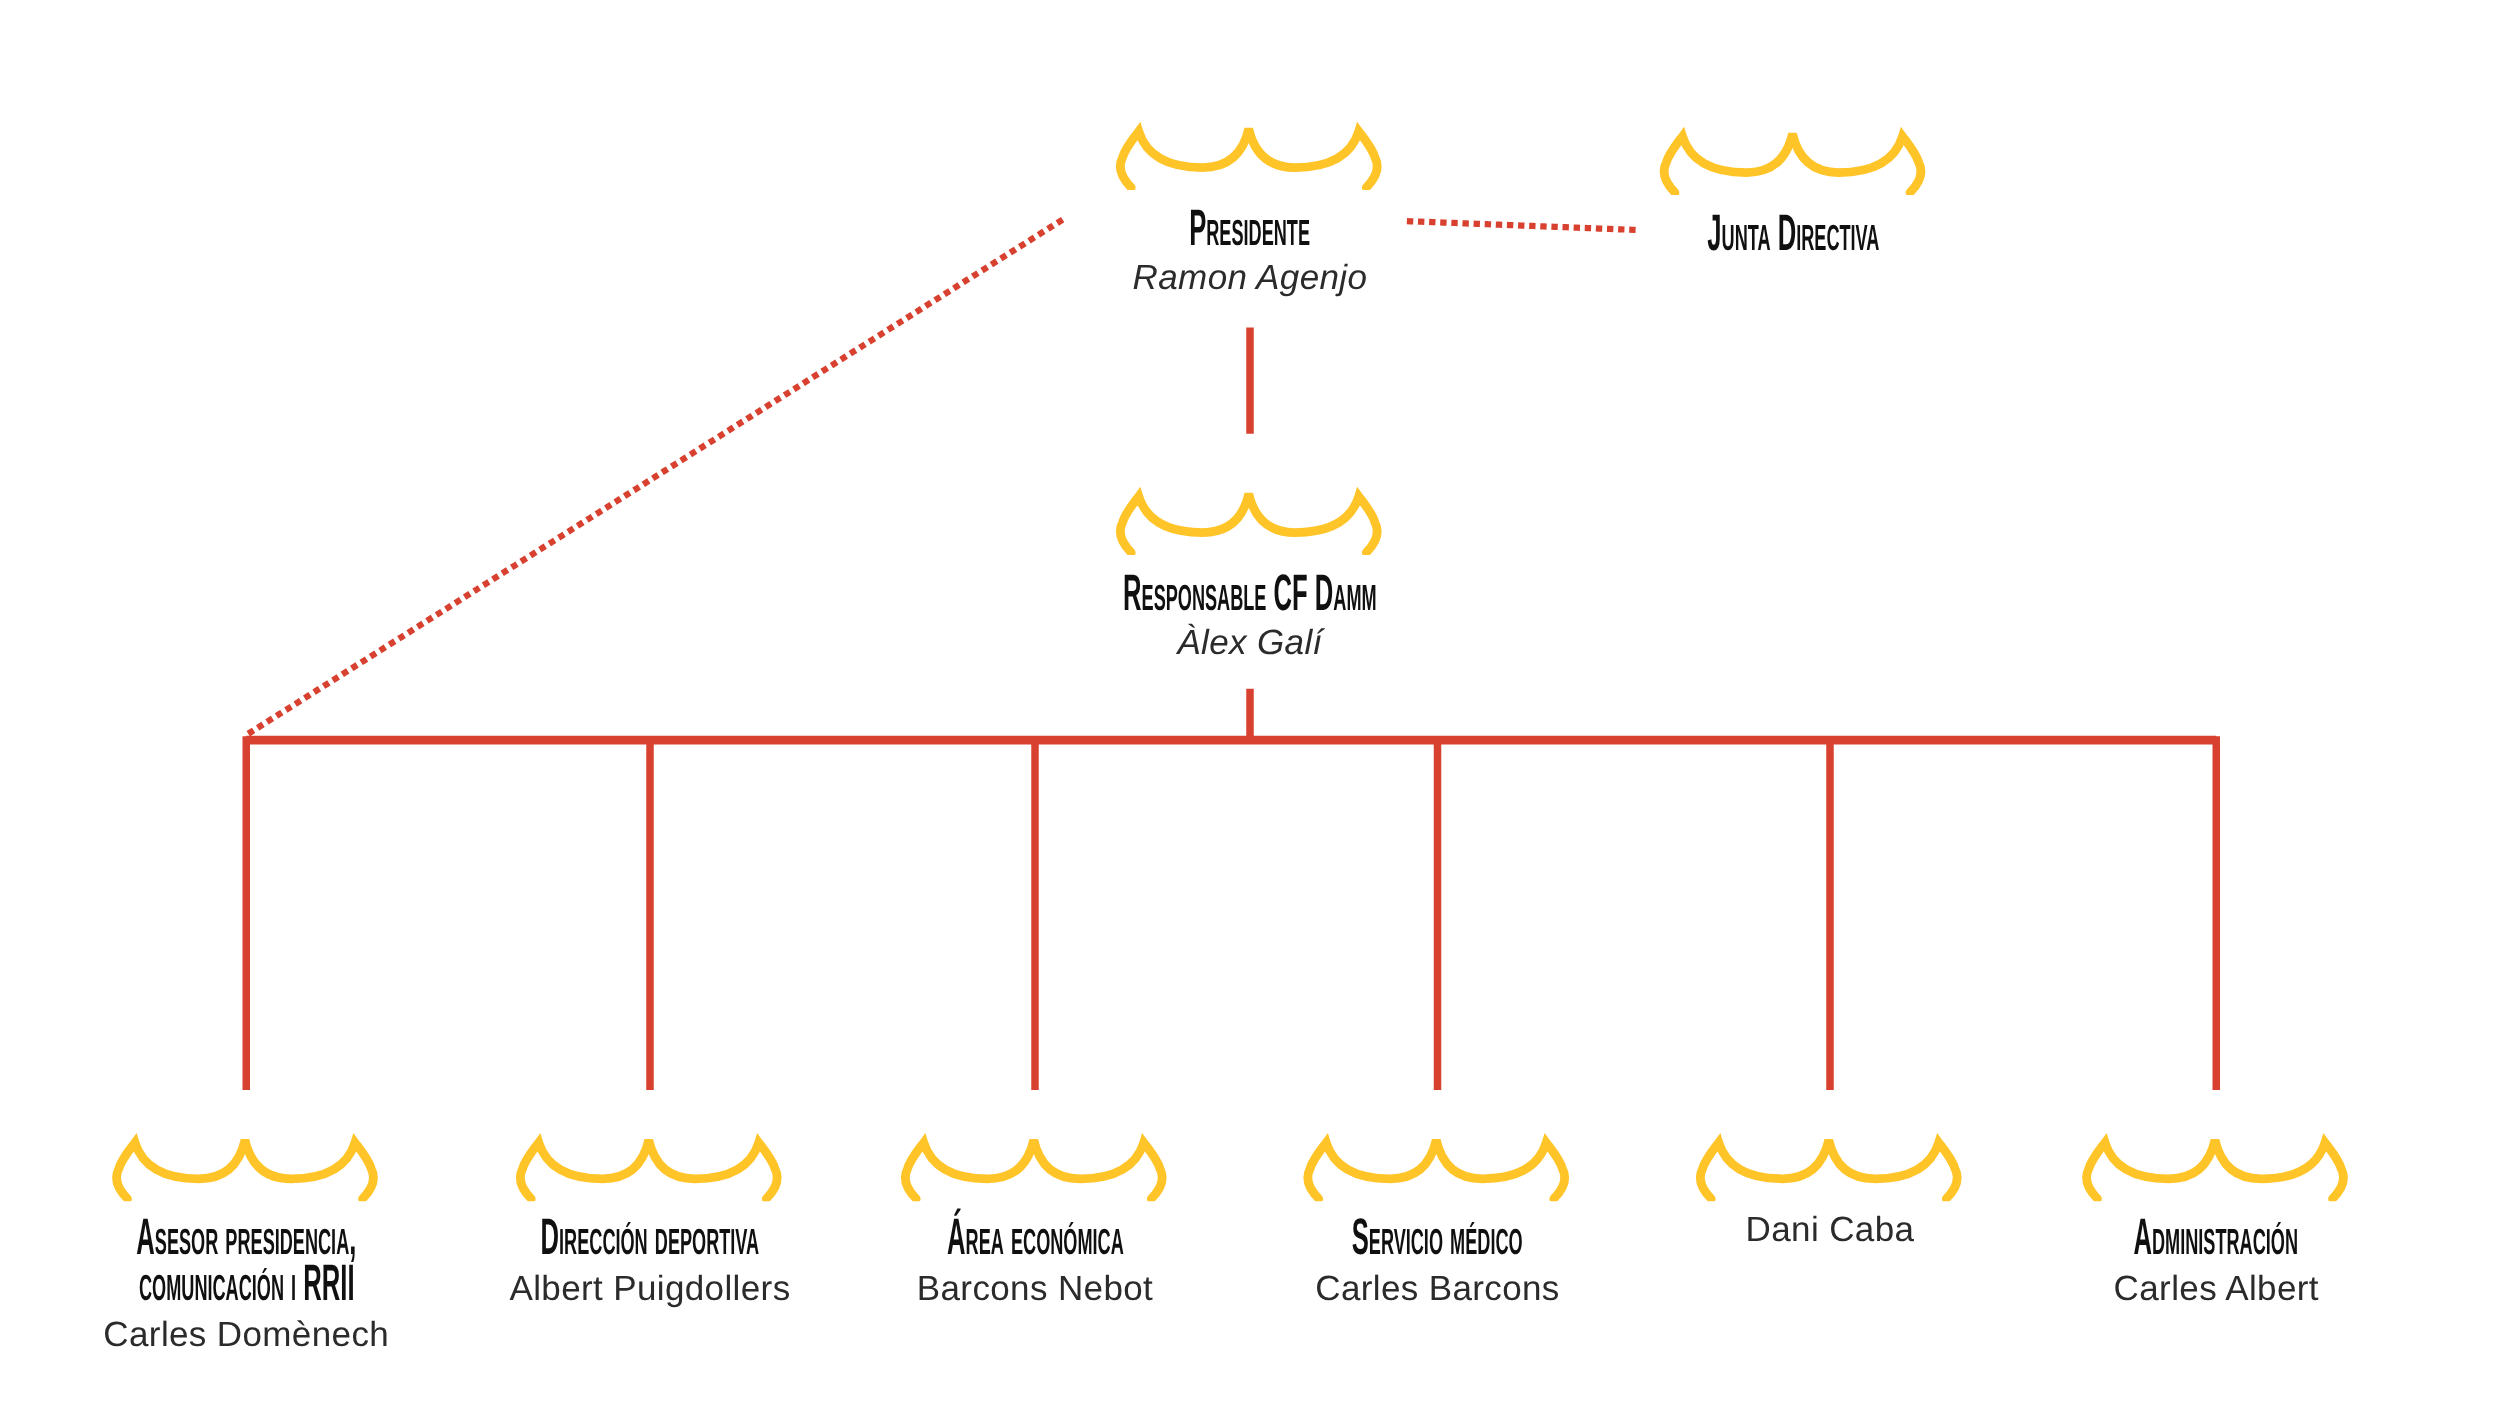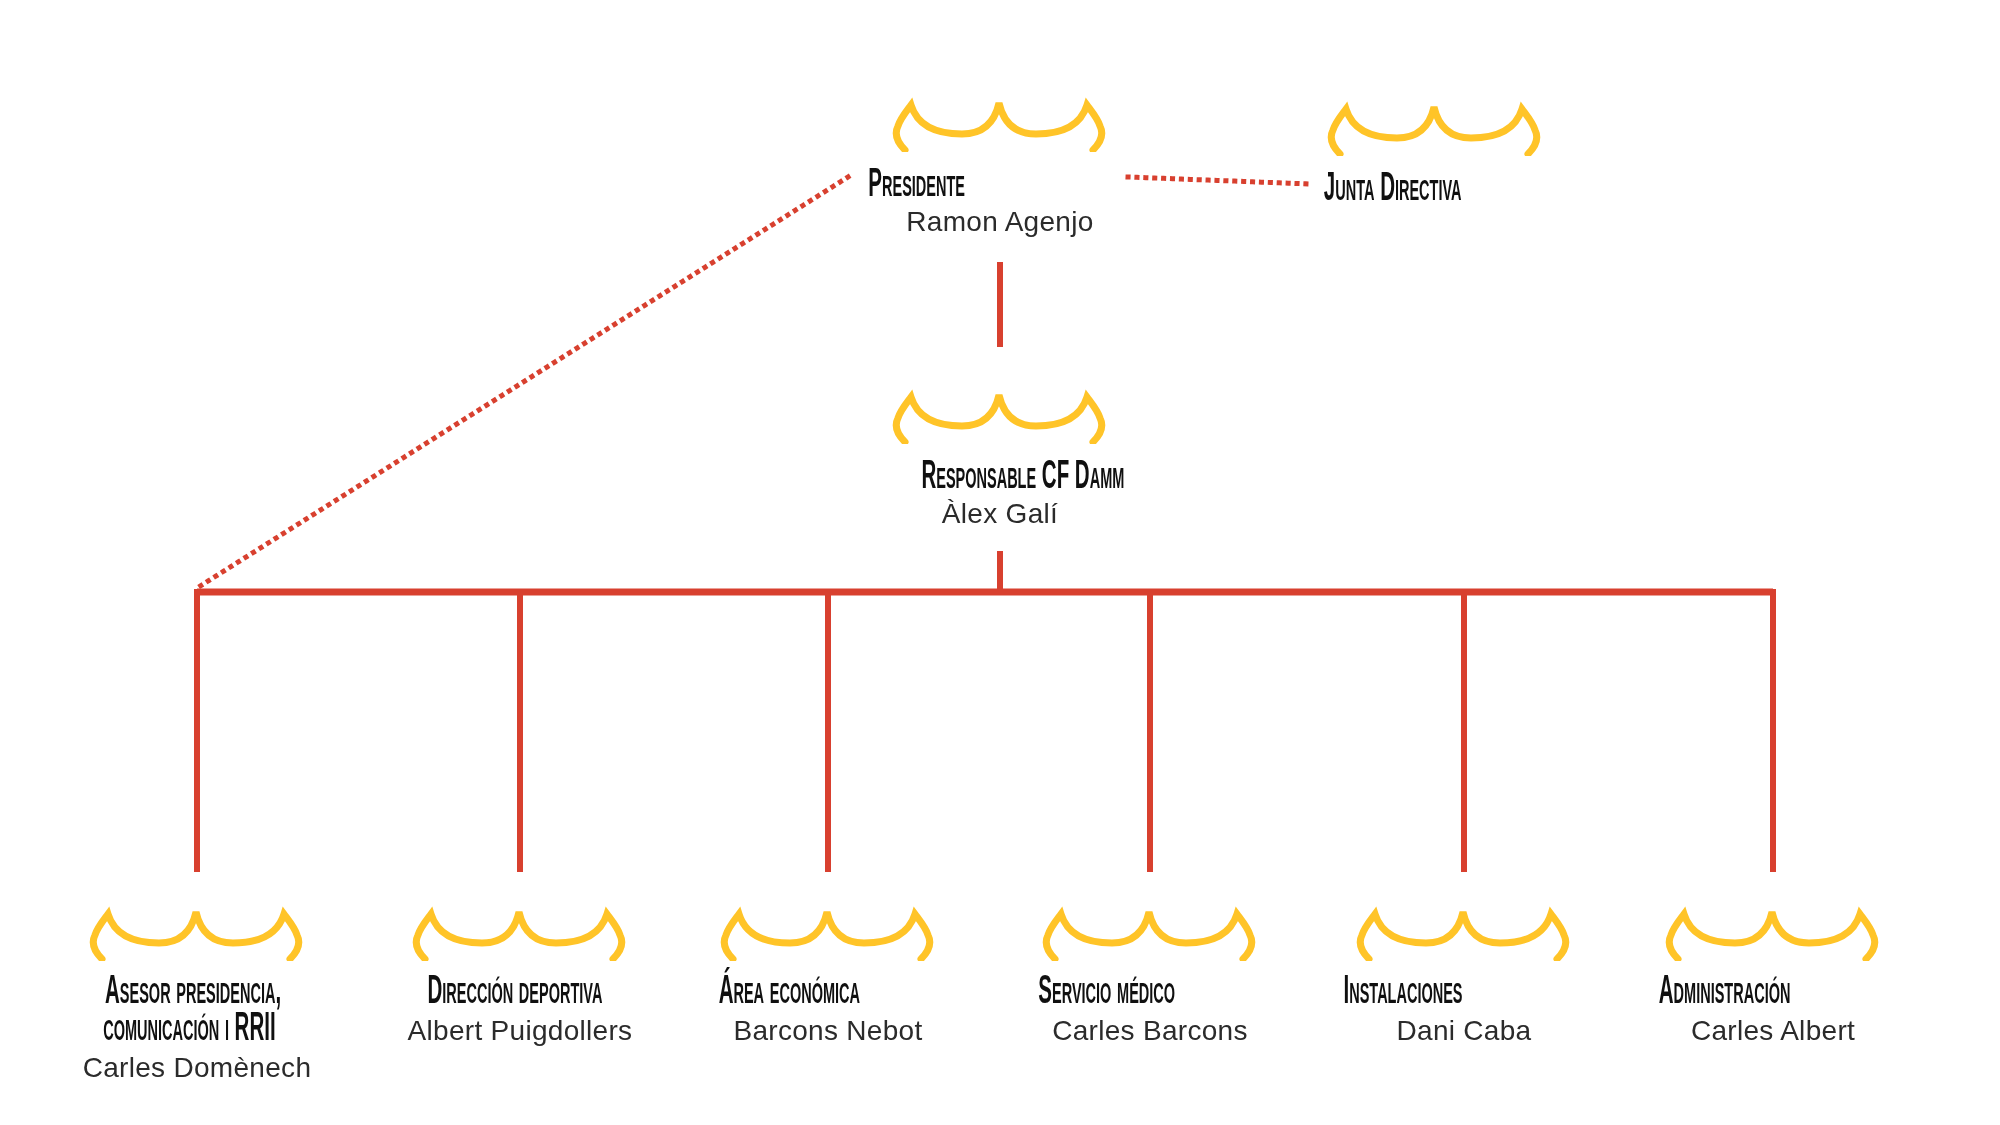--- a/index.html
+++ b/index.html
@@ -17,34 +17,34 @@
   }
   #canvas{position:relative;width:2000px;height:1125px;background:var(--bg);}
   #connectors{position:absolute;left:0;top:0;width:2000px;height:1125px;pointer-events:none;}
   .solid{stroke:var(--line-red);stroke-width:6;}
   .solid-thick{stroke:var(--line-red);stroke-width:7;}
   .dotted{stroke:var(--line-red);stroke-width:5;stroke-dasharray:0.1 8.8;stroke-linecap:square;fill:none;}
   .node{position:absolute;width:360px;text-align:center;}
   .crown{display:block;margin:0 auto;width:220px;height:64px;color:var(--crown-yellow);}
   .crown path{fill:none;stroke:currentColor;stroke-width:7;stroke-linecap:round;}
   .title{margin-top:10px;}
-  .title-row{display:flex;justify-content:flex-start;height:37px;overflow:visible;}
+  .title-row{display:flex;justify-content:center;height:37px;overflow:visible;}
   .t{
     flex:0 0 auto;white-space:nowrap;
     font-size:41px;line-height:37px;font-weight:bold;
     font-variant:small-caps;letter-spacing:0px;
     color:var(--title-color);
     transform:scaleX(0.5);transform-origin:50% 50%;
   }
   .pname{
     margin-top:6px;font-size:28px;line-height:34px;font-weight:400;
     color:var(--name-color);letter-spacing:0.3px;white-space:nowrap;
   }
   .node-top .title{margin-top:12px;}
-  .node-top .pname{margin-top:4px;}
+  .node-top .pname{margin-top:4px;font-style:italic;}
 </style>
 </head>
 <body>
 
 <div id="canvas">
 
   <svg id="connectors">
 
     <line class="dotted" x1="848" y1="177" x2="197" y2="588"></line>
 
@@ -147,25 +147,20 @@
           <span class="t">Servicio médico</span>
         </div>
     </div>
     <div class="pname">Carles Barcons</div>
   </div>
 
   <div class="node" style="left:1284px;top:897px">
     <svg class="crown" viewBox="0 0 220 64">
       <path d="M15 62 C7 54 4 46 8 38 C10 31 15 25 21 17 Q30 46 72 46 Q102 46 109 15 Q116 46 146 46 Q188 46 197 17 C203 25 208 31 210 38 C214 46 211 54 203 62"></path>
     </svg>
-    <div class="title">
-      <div class="title-row">
-          <span class="t">Instalaciones</span>
-        </div>
-    </div>
     <div class="pname">Dani Caba</div>
   </div>
 
   <div class="node" style="left:1593px;top:897px">
     <svg class="crown" viewBox="0 0 220 64">
       <path d="M15 62 C7 54 4 46 8 38 C10 31 15 25 21 17 Q30 46 72 46 Q102 46 109 15 Q116 46 146 46 Q188 46 197 17 C203 25 208 31 210 38 C214 46 211 54 203 62"></path>
     </svg>
     <div class="title">
       <div class="title-row">
           <span class="t">Administración</span>

